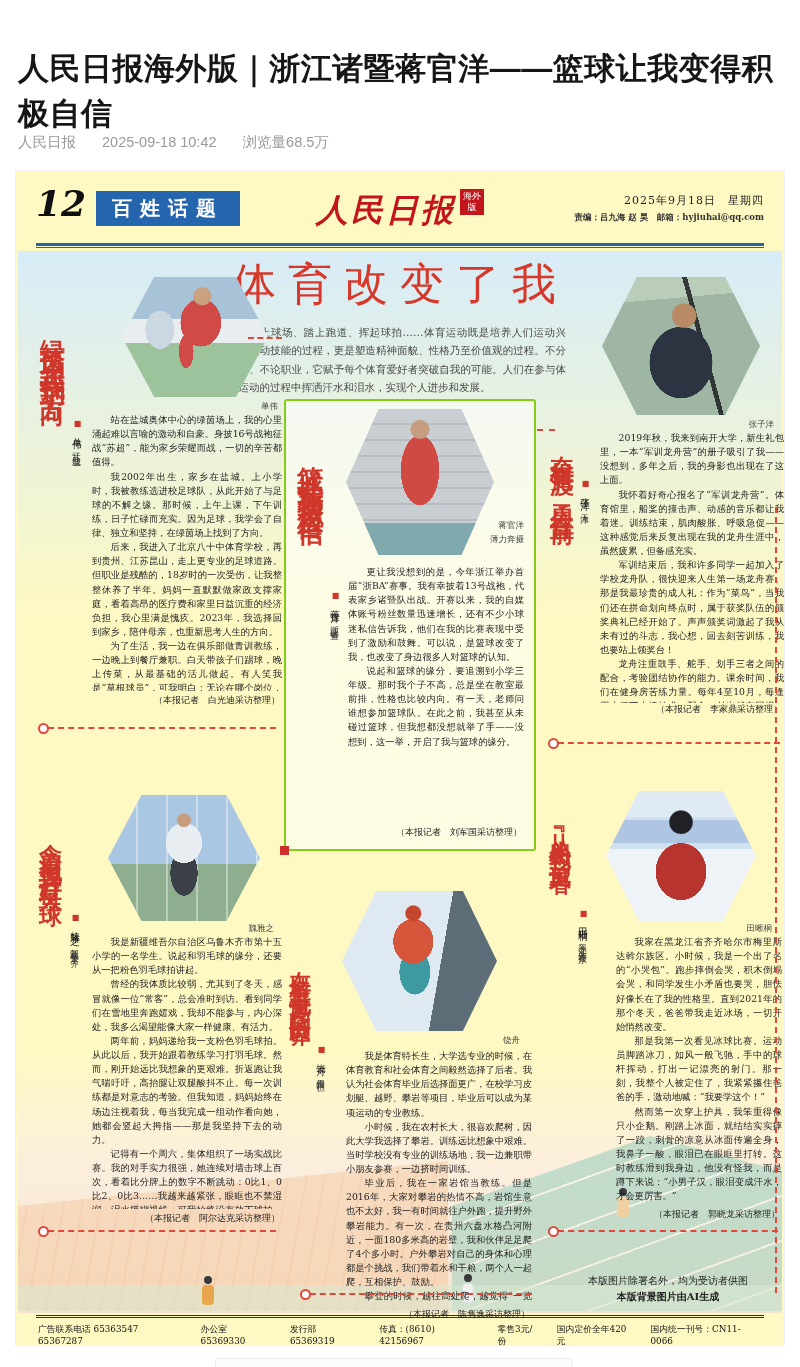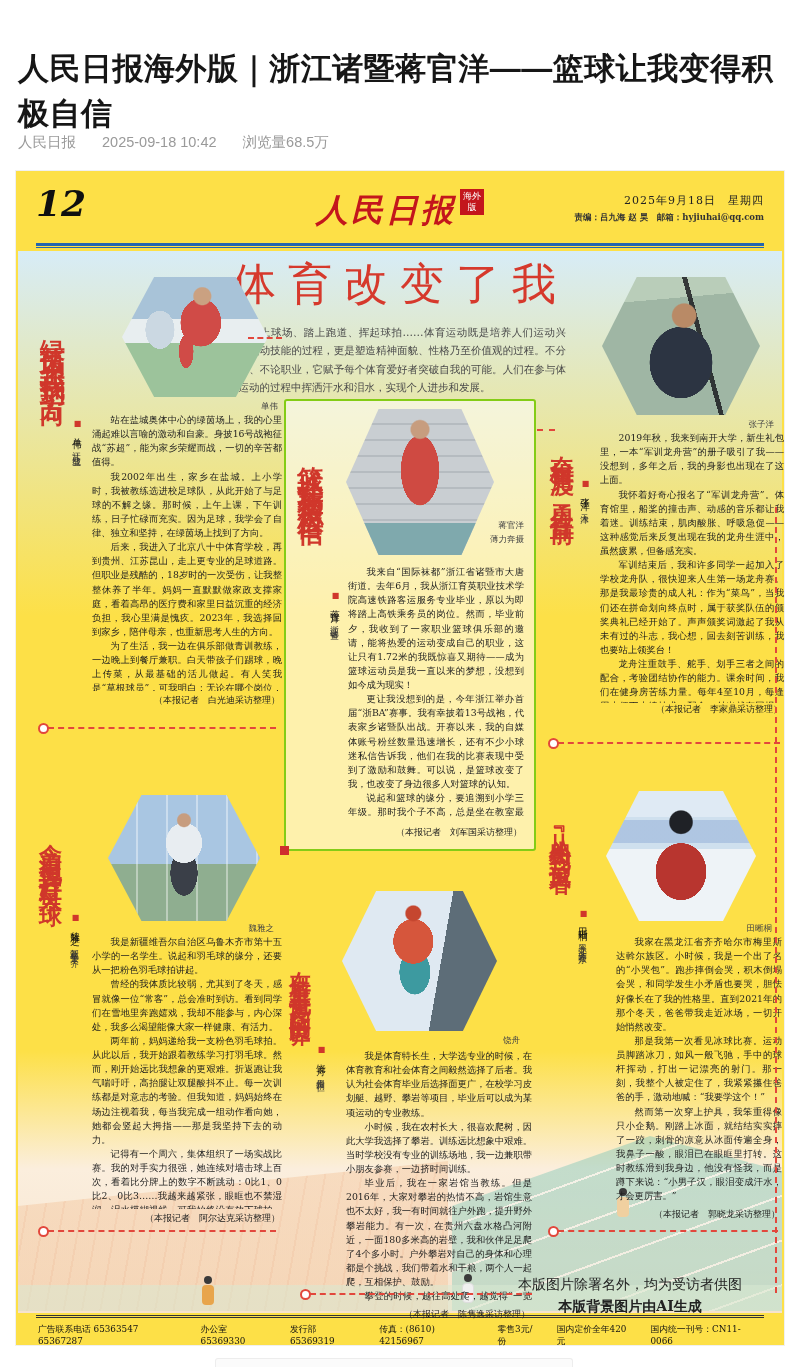--- a/index.html
+++ b/index.html
@@ -7,21 +7,21 @@
        font-family:"Liberation Sans",sans-serif;}
 
   
   .web-title{position:absolute;left:18px;top:26px;width:764px;
     font-size:31px;font-weight:800;color:#161616;line-height:1.45;letter-spacing:.5px;}
   .web-meta{position:absolute;left:18px;top:133px;font-size:14.5px;color:#9a9a9a;}
   .web-meta span{margin-right:22px;}
 
   
   .np{position:absolute;left:15px;top:170px;width:770px;height:1176px;
-      background:#fde047;border:1px solid #f0f0f0;box-sizing:border-box;}
+      background:#fef9c3;border:1px solid #f0f0f0;box-sizing:border-box;}
   .np *{box-sizing:border-box;}
 
   .pagenum{position:absolute;left:20px;top:14px;font-family:"DejaVu Serif",serif;
     font-style:italic;font-weight:bold;font-size:36px;color:#101010;line-height:1;}
   .section-box{position:absolute;left:80px;top:20px;background:#2565ae;color:#fff;
     font-family:"DejaVu Serif",serif;font-weight:bold;font-size:20px;
     padding:4px 16px;letter-spacing:8px;}
   .masthead{position:absolute;left:0;right:0;top:18px;text-align:center;}
   .mast-text{font-family:"DejaVu Serif",serif;font-style:italic;font-weight:bold;
     font-size:32px;color:#c3161c;letter-spacing:3px;}
@@ -169,22 +169,22 @@
   .dh1{top:556px;left:32px;width:228px;}
   .dh2{top:571px;left:542px;width:222px;}
   .dh3{top:1059px;left:32px;width:228px;}
   .dh4{top:1059px;left:542px;width:220px;}
   .dh5{top:1122px;left:294px;width:222px;}
   .dc1{top:166px;left:232px;width:34px;}
   .dc2{top:258px;left:521px;width:18px;}
   .dash-v{position:absolute;right:7px;top:336px;height:786px;border-left:2px dashed #e2473c;z-index:2;}
 
   
-  .notes{position:absolute;left:484px;top:1102px;width:260px;text-align:center;z-index:3;
-    font-family:"DejaVu Serif",serif;font-size:14px;color:#222;line-height:1.6;}
+  .notes{position:absolute;left:522px;top:1102px;width:260px;text-align:center;z-index:3;
+    font-family:"DejaVu Serif",serif;font-size:10px;color:#222;line-height:1.6;}
   .notes .n2{font-weight:bold;}
   .foot-rule{position:absolute;top:1144px;left:20px;right:20px;height:3px;
     border-top:1px solid #333;border-bottom:1px solid #333;}
   .foot-row{position:absolute;top:1153px;left:22px;right:22px;display:flex;
     justify-content:space-between;font-family:"DejaVu Serif",serif;font-size:8.8px;color:#111;gap:16px;}
 
   .stub{position:absolute;left:215px;top:1358px;width:356px;height:10px;
     border:1px solid #ededed;border-bottom:none;border-radius:3px 3px 0 0;background:#fbfbfb;}
 </style>
 </head>
@@ -193,20 +193,21 @@
 <h1 class="web-title">人民日报海外版｜浙江诸暨蒋官洋——篮球让我变得积极自信</h1>
 <div class="web-meta">
   <span>人民日报</span>
   <span>2025-09-18 10:42</span>
   <span>浏览量68.5万</span>
 </div>
 
 <div class="np">
 
   <div class="pagenum">12</div>
+  <div class="section-box">百姓话题</div>
   <div class="masthead">
     <span class="mast-text">人民日报</span><span class="edition">海外版</span>
   </div>
   <div class="dates">
     <div class="d1">2025年9月18日　星期四</div>
     <div class="d2">责编：吕九海 赵 昊　邮箱：hyjiuhai@qq.com</div>
   </div>
   <div class="rule"></div>
 
   <div class="bg-sky"></div>
@@ -246,21 +247,20 @@
 
   <section class="article a2">
     <div class="photo p2"></div>
     <div class="cap2">
       <span>蒋官洋</span><br>
       <span>薄力奔摄</span>
     </div>
     <div class="vtitle">篮球让我变得积极自信</div>
     <div class="vby"><span>蒋官洋</span>　<span class="loc">浙江诸暨</span></div>
     <div class="abody">
-        <p>我来自“国际袜都”浙江省诸暨市大唐街道。去年6月，我从浙江育英职业技术学院高速铁路客运服务专业毕业，原以为即将踏上高铁乘务员的岗位。然而，毕业前夕，我收到了一家职业篮球俱乐部的邀请，能将热爱的运动变成自己的职业，这让只有1.72米的我既惊喜又期待——成为篮球运动员是我一直以来的梦想，没想到如今成为现实！</p>
         <p>更让我没想到的是，今年浙江举办首届“浙BA”赛事。我有幸披着13号战袍，代表家乡诸暨队出战。开赛以来，我的自媒体账号粉丝数量迅速增长，还有不少小球迷私信告诉我，他们在我的比赛表现中受到了激励和鼓舞。可以说，是篮球改变了我，也改变了身边很多人对篮球的认知。</p>
         <p>说起和篮球的缘分，要追溯到小学三年级。那时我个子不高，总是坐在教室最前排，性格也比较内向。有一天，老师问谁想参加篮球队。在此之前，我甚至从未碰过篮球，但我想都没想就举了手——没想到，这一举，开启了我与篮球的缘分。</p>
       </div>
     <div class="credit">（本报记者　刘军国采访整理）</div>
   </section>
 
   <section class="article a3">
     <div class="photo p3"></div>
     <div class="caption">张子洋</div>
     <div class="vtitle">奋楫竞渡　勇往直前</div>

